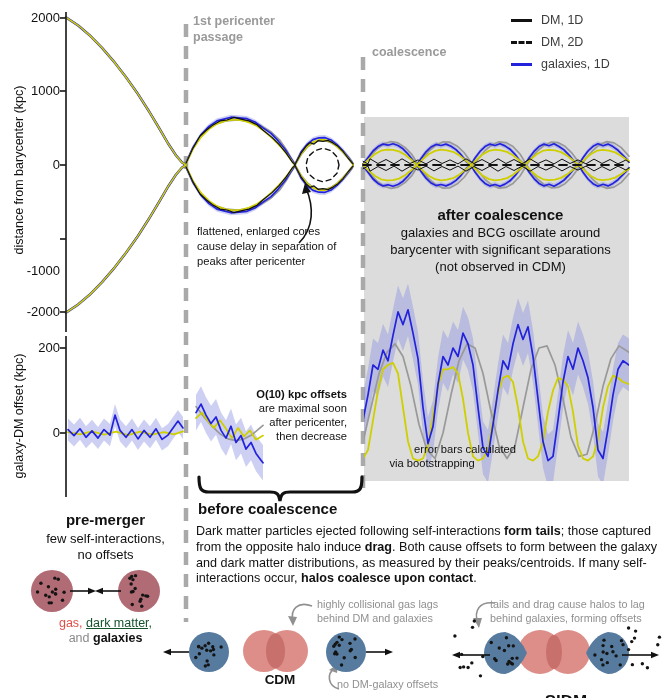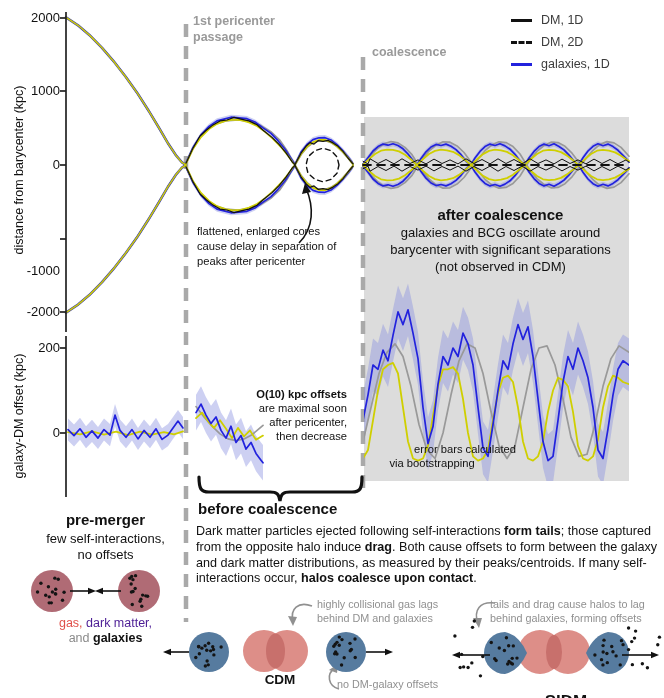--- a/index.html
+++ b/index.html
@@ -272,21 +272,21 @@
 
   <div class="abs" style="left:197px;top:224px;width:152px;font-size:11.2px;line-height:15px;white-space:normal;"><span style="font-weight: normal;">flattened, enlarged cores</span><span> cause delay in separation of peaks after pericenter</span></div>
   <div class="abs ann right" style="left:221px;top:387px;width:126px;"><span style="font-weight: bold;">O(10) kpc offsets</span><span></span><br><span>are maximal soon</span><br><span>after pericenter,</span><br><span>then decrease</span></div>
   <div class="abs ann center" style="left:374px;top:442px;width:116px;"><span style="font-weight: normal; margin-left: 40px;">error bars</span><span> calculated</span><br><span>via bootstrapping</span></div>
 
   <div class="abs bigbold" style="left:198px;top:500px;">before coalescence</div>
   <div class="abs para" style="left:196px;top:524px;width:470px;"><span>Dark matter particles ejected following self-interactions </span><span style="font-weight: bold;">form tails</span><span>; those captured from the opposite halo induce </span><span style="font-weight: bold;">drag</span><span>. Both cause offsets to form between the galaxy and dark matter distributions, as measured by their peaks/centroids. If many self-interactions occur, </span><span style="font-weight: bold;">halos coalesce upon contact</span><span>.</span></div>
 
   <div class="abs bigbold center" style="left:28px;top:511px;width:155px;">pre-merger</div>
   <div class="abs center" style="left:28px;top:531px;width:155px;font-size:13px;line-height:16px;white-space:nowrap;"><span>few self-interactions,</span><br><span>no offsets</span></div>
-  <div class="abs center" style="left:28px;top:616px;width:155px;font-size:12.5px;line-height:15px;white-space:nowrap;"><span style="color: rgb(224, 80, 74);">gas,</span><span> </span><span style="color: #4c1d95;">dark matter,</span><span></span><br><span></span><span style="color: rgb(138, 138, 138);">and </span><span style="font-weight: bold;">galaxies</span></div>
+  <div class="abs center" style="left:28px;top:616px;width:155px;font-size:12.5px;line-height:15px;white-space:nowrap;"><span style="color: rgb(224, 80, 74);">gas,</span><span> </span><span style="color: #14532d; text-decoration: underline;">dark matter,</span><span></span><br><span></span><span style="color: rgb(138, 138, 138);">and </span><span style="font-weight: bold;">galaxies</span></div>
 
   <div class="abs gann" style="left:311px;top:598px;margin-left:6px;"><span>highly collisional gas lags</span><br><span>behind DM and galaxies</span></div>
   <div class="abs gann" style="left:337px;top:678px;"><span>no DM-galaxy offsets</span></div>
   <div class="abs gann" style="left:490px;top:598px;"><span>tails and drag cause halos to lag</span><br><span>behind galaxies, forming offsets</span></div>
   <div class="abs center" style="left:252px;top:672px;width:56px;font-size:13.5px;font-weight:bold;">CDM</div>
   <div class="abs center" style="left:538px;top:692px;width:56px;font-size:17px;font-weight:bold;">SIDM</div>
 <div class="abs tick" style="left: 12px; top: 10px;">2000</div>
     <div class="abs tick" style="left: 12px; top: 83px;">1000</div>
     <div class="abs tick" style="left: 12px; top: 157px;">0</div>
     <div class="abs tick" style="left: 12px; top: 231px; margin-top: 32px;">-1000</div>

